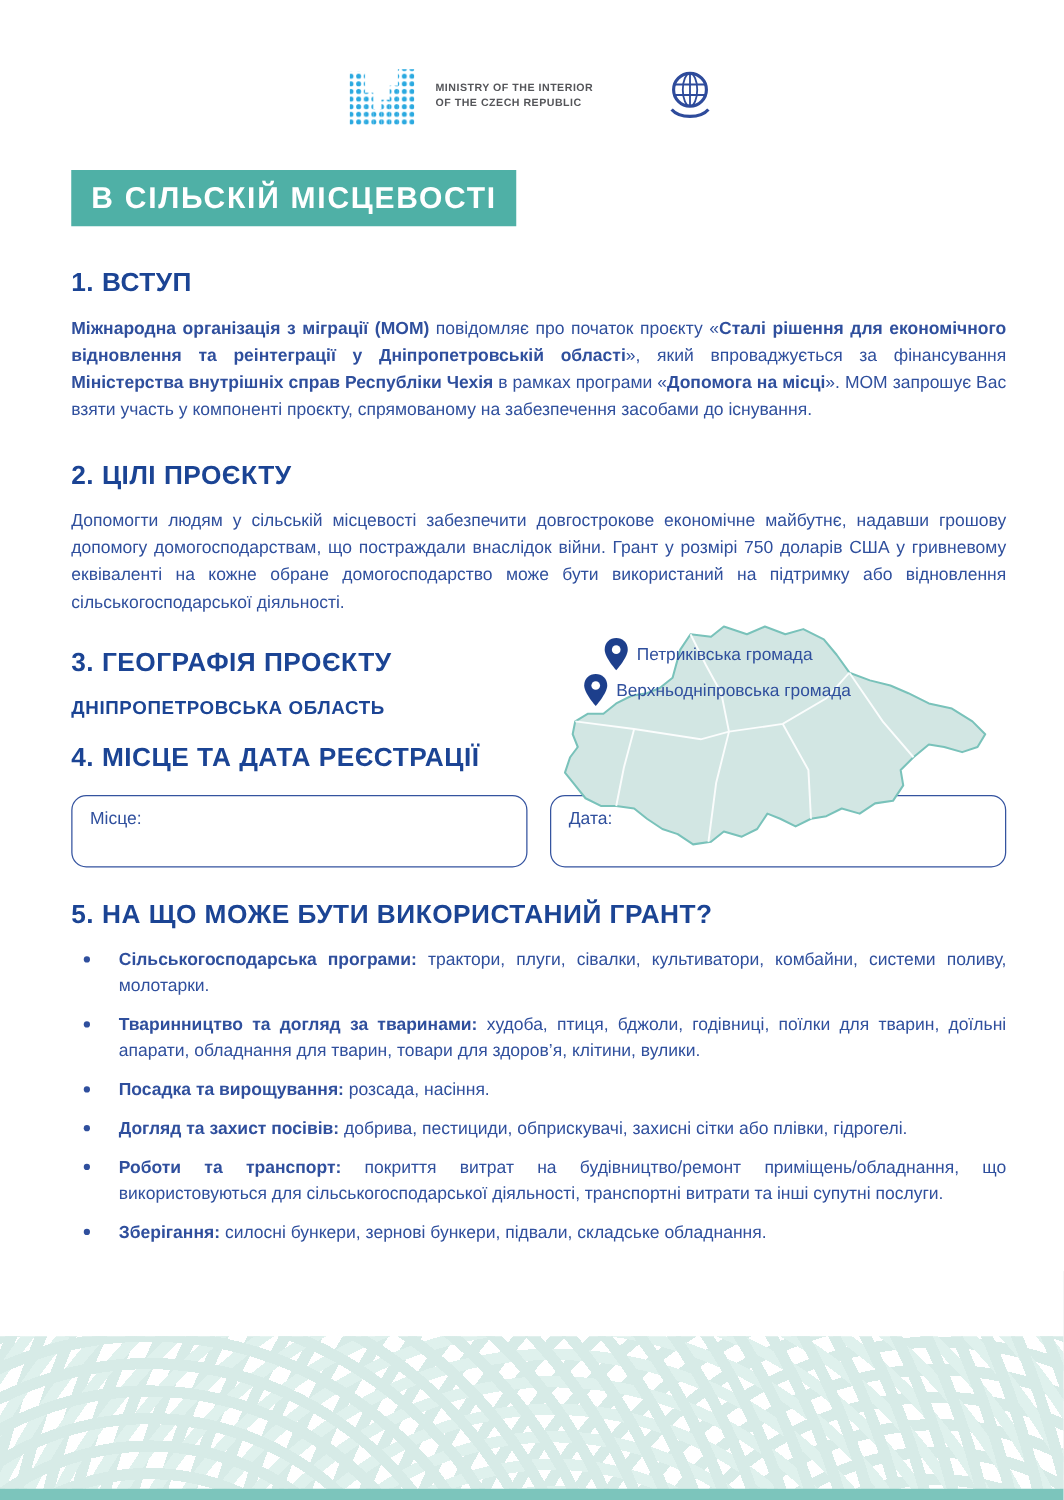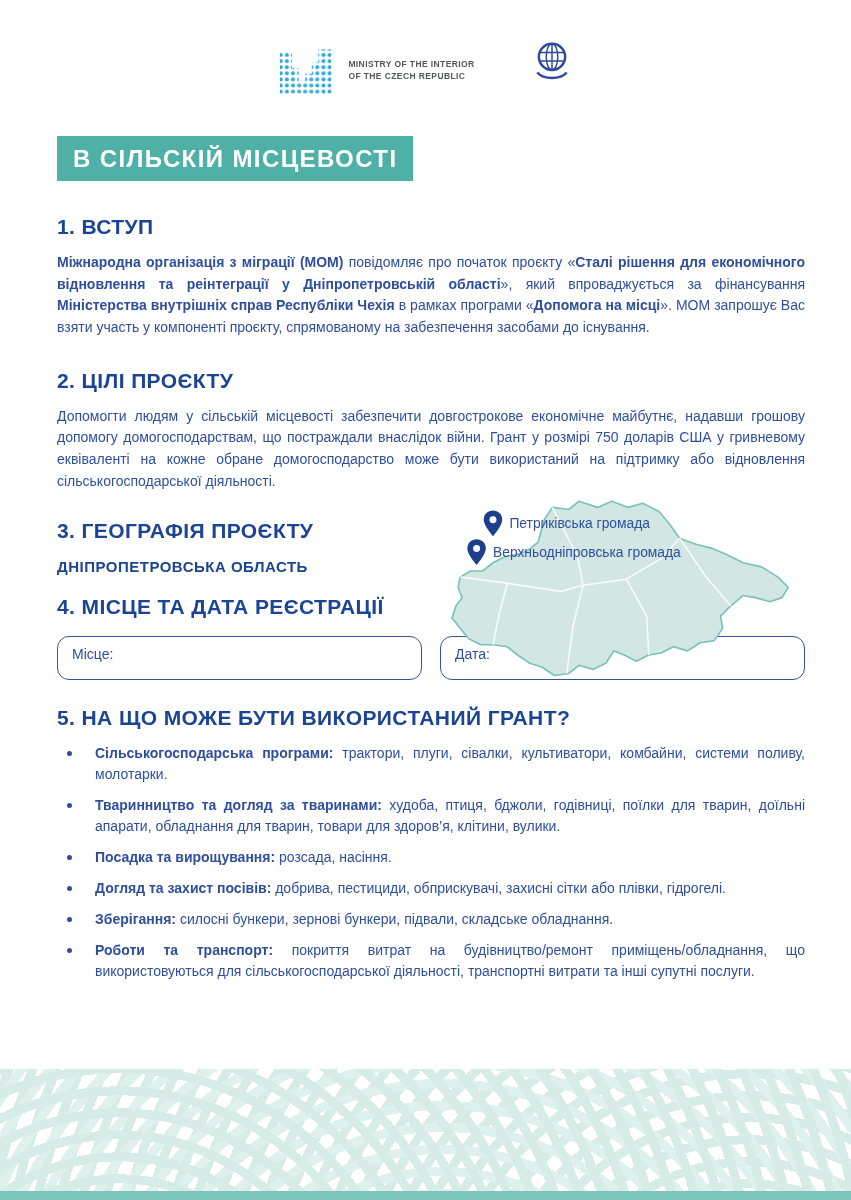--- a/index.html
+++ b/index.html
@@ -5,21 +5,21 @@
   * { margin:0; padding:0; box-sizing:border-box; }
   html,body { background:#e8e8e8; }
   .page {
     position:relative; width:851px; height:1200px; margin:0 auto;
     background:#ffffff; overflow:hidden;
     font-family:"Liberation Sans","DejaVu Sans",sans-serif;
   }
   .content { position:relative; z-index:2; padding:0 46px 0 57px; }
 
   
-  .logos { padding-top:40px; display:flex; justify-content:center; align-items:flex-start; gap:56px; height:112px; }
+  .logos { padding-top:40px; display:flex; justify-content:center; align-items:center; gap:56px; height:112px; }
   .logo-ministry { display:flex; align-items:center; gap:10px; }
   .ministry-text { display:flex; flex-direction:column; gap:2px; font-size:8.5px; font-weight:bold; color:#55565a; letter-spacing:.4px; }
   .logo-aip { display:flex; align-items:center; gap:4px; position:relative; padding-bottom:10px; }
   .aip-aid   { font-size:24px; font-weight:bold; color:#4BA7DC; letter-spacing:.5px; }
   .aip-place { font-size:24px; font-weight:bold; color:#1C6FAE; letter-spacing:.5px; }
   .aip-country { position:absolute; right:0; bottom:-2px; font-size:8px; font-weight:bold; color:#4a4a4a; letter-spacing:1px; }
   .logo-iom { display:flex; align-items:flex-start; gap:6px; }
   .iom-text { display:flex; flex-direction:column; align-items:center; }
   .iom-name { font-size:31px; font-weight:bold; color:#2E4B9B; letter-spacing:2px; line-height:1; }
   .iom-sub  { font-size:11px; font-weight:bold; color:#2E4B9B; letter-spacing:3.5px; margin-top:3px; }
@@ -47,21 +47,21 @@
   .geo-region { margin-top:15px; font-size:15px; font-weight:bold; color:#1B4494; letter-spacing:.5px; }
   .geo-list { list-style:none; margin-top:12px; }
   .geo-list li { position:relative; padding-left:38px; margin-bottom:13px; font-size:14px; line-height:1.45; color:#2F4F9D; }
   .geo-list li::before { content:""; position:absolute; left:10px; top:7px; width:5px; height:5px; border-radius:50%; background:#2F4F9D; }
   .geo-name { font-weight:bold; }
   .geo-map { position:absolute; top:-28px; right:-12px; width:400px; height:205px; }
 
   #sec-reg { margin-top:20px; }
   .field-row { display:flex; gap:18px; margin-top:17px; }
   .field-box {
-    width:365px; height:44px; border:1.6px solid #34539F; border-radius:12px;
+    width:365px; height:58px; border:1.6px solid #34539F; border-radius:12px;
     padding:9px 14px; font-size:14px; color:#2F4F9D; background:#fff;
   }
 
   #sec-grant { margin-top:26px; }
   .grant-list { list-style:none; margin-top:13px; }
   .grant-list li { position:relative; padding-left:38px; margin-bottom:10px; font-size:14px; line-height:1.5; color:#2F4F9D; text-align:justify; }
   .grant-list li::before { content:""; position:absolute; left:10px; top:8px; width:5px; height:5px; border-radius:50%; background:#2F4F9D; }
 
   
   .waves {
@@ -170,22 +170,22 @@
       </div>
     </section>
 
     <section id="sec-grant">
       <h2 class="sec-heading">5. НА ЩО МОЖЕ БУТИ ВИКОРИСТАНИЙ ГРАНТ?</h2>
       <ul class="grant-list">
         <li><span class="b">Сільськогосподарська програми:</span><span> трактори, плуги, сівалки, культиватори, комбайни, системи поливу, молотарки.</span></li>
         <li><span class="b">Тваринництво та догляд за тваринами:</span><span> худоба, птиця, бджоли, годівниці, поїлки для тварин, доїльні апарати, обладнання для тварин, товари для здоров’я, клітини, вулики.</span></li>
         <li><span class="b">Посадка та вирощування:</span><span> розсада, насіння.</span></li>
         <li><span class="b">Догляд та захист посівів:</span><span> добрива, пестициди, обприскувачі, захисні сітки або плівки, гідрогелі.</span></li>
+        <li><span class="b">Роботи та транспорт:</span><span> покриття витрат на будівництво/ремонт приміщень/обладнання, що використовуються для сільськогосподарської діяльності, транспортні витрати та інші супутні послуги.</span></li>
         <li><span class="b">Зберігання:</span><span> силосні бункери, зернові бункери, підвали, складське обладнання.</span></li>
-        <li><span class="b">Роботи та транспорт:</span><span> покриття витрат на будівництво/ремонт приміщень/обладнання, що використовуються для сільськогосподарської діяльності, транспортні витрати та інші супутні послуги.</span></li>
       </ul>
     </section>
 
   </div>
 
   <div class="waves"></div>
   <div class="bottom-bar"></div>
 
 </div>
 

